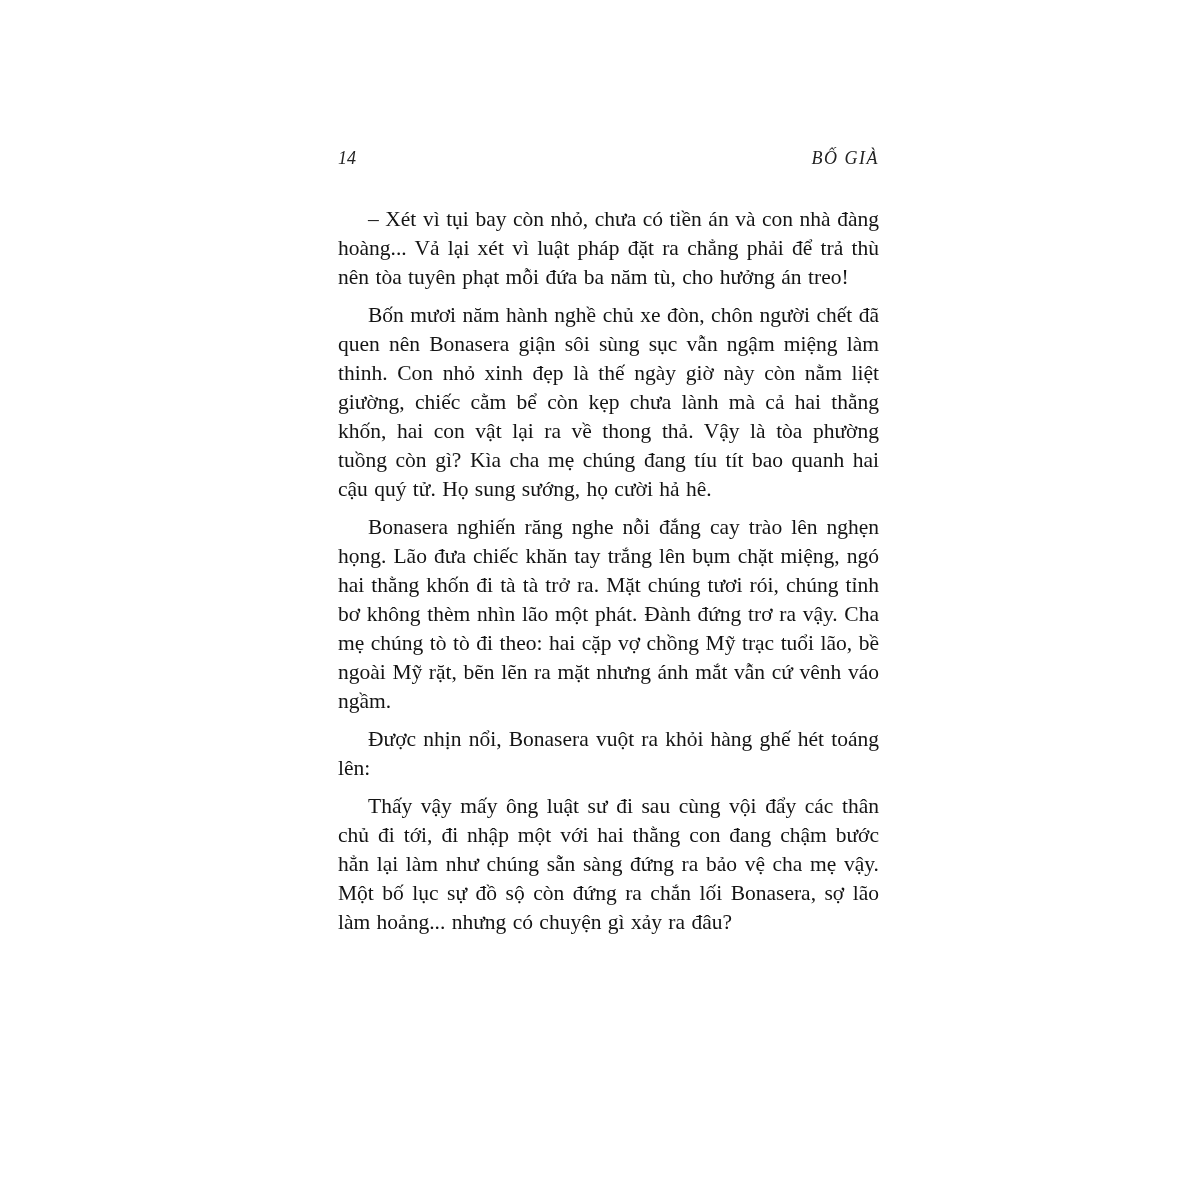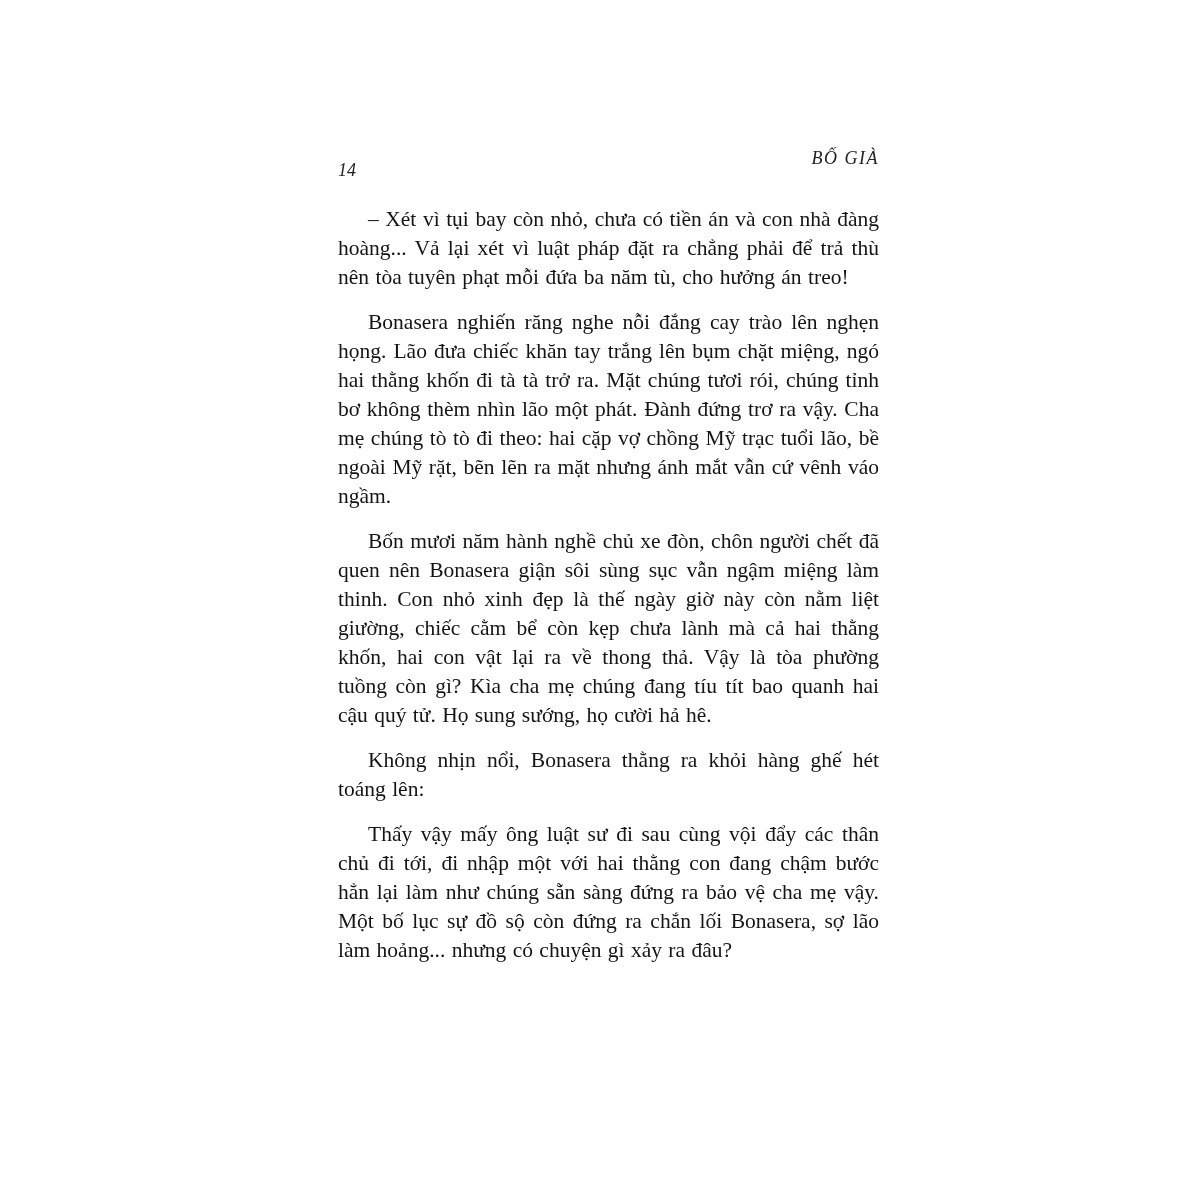--- a/index.html
+++ b/index.html
@@ -24,48 +24,48 @@
   .page-header {
     position: relative;
     height: 24px;
     font-style: italic;
     font-size: 18px;
     color: #222222;
   }
   .page-number {
     position: absolute;
     left: 0;
-    top: 12px;
+    top: 0;
   }
   .running-title {
     display: block;
     text-align: right;
     letter-spacing: 1.5px;
   }
   .page-body {
     margin-top: 33px;
     font-size: 21.5px;
     line-height: 29px;
     text-align: justify;
     color: #141414;
   }
   .page-body p {
-    margin: 16px 0 4px 0;
+    margin: 9px 0 4px 0;
     text-indent: 30px;
     word-spacing: 1px;
   }
 </style>
 </head>
 <body>
 
 <div class="page">
   <div class="page-header">
     <span class="page-number">14</span>
     <span class="running-title">BỐ GIÀ</span>
   </div>
   <div class="page-body">
     <p>– Xét vì tụi bay còn nhỏ, chưa có tiền án và con nhà đàng hoàng... Vả lại xét vì luật pháp đặt ra chẳng phải để trả thù nên tòa tuyên phạt mỗi đứa ba năm tù, cho hưởng án treo!</p>
+    <p>Bốn mươi năm hành nghề chủ xe đòn, chôn người chết đã quen nên Bonasera giận sôi sùng sục vẫn ngậm miệng làm thinh. Con nhỏ xinh đẹp là thế ngày giờ này còn nằm liệt giường, chiếc cằm bể còn kẹp chưa lành mà cả hai thằng khốn, hai con vật lại ra về thong thả. Vậy là tòa phường tuồng còn gì? Kìa cha mẹ chúng đang tíu tít bao quanh hai cậu quý tử. Họ sung sướng, họ cười hả hê.</p>
     <p>Bonasera nghiến răng nghe nỗi đắng cay trào lên nghẹn họng. Lão đưa chiếc khăn tay trắng lên bụm chặt miệng, ngó hai thằng khốn đi tà tà trở ra. Mặt chúng tươi rói, chúng tỉnh bơ không thèm nhìn lão một phát. Đành đứng trơ ra vậy. Cha mẹ chúng tò tò đi theo: hai cặp vợ chồng Mỹ trạc tuổi lão, bề ngoài Mỹ rặt, bẽn lẽn ra mặt nhưng ánh mắt vẫn cứ vênh váo ngầm.</p>
-    <p>Bốn mươi năm hành nghề chủ xe đòn, chôn người chết đã quen nên Bonasera giận sôi sùng sục vẫn ngậm miệng làm thinh. Con nhỏ xinh đẹp là thế ngày giờ này còn nằm liệt giường, chiếc cằm bể còn kẹp chưa lành mà cả hai thằng khốn, hai con vật lại ra về thong thả. Vậy là tòa phường tuồng còn gì? Kìa cha mẹ chúng đang tíu tít bao quanh hai cậu quý tử. Họ sung sướng, họ cười hả hê.</p>
-    <p>Không nhịn nổi, Bonasera thằng ra khỏi hàng ghế hét toáng lên:</p>
+    <p>Được nhịn nổi, Bonasera vuột ra khỏi hàng ghế hét toáng lên:</p>
     <p>Thấy vậy mấy ông luật sư đi sau cùng vội đẩy các thân chủ đi tới, đi nhập một với hai thằng con đang chậm bước hẳn lại làm như chúng sẵn sàng đứng ra bảo vệ cha mẹ vậy. Một bố lục sự đồ sộ còn đứng ra chắn lối Bonasera, sợ lão làm hoảng... nhưng có chuyện gì xảy ra đâu?</p>
   </div>
 </div>
 
 </body></html>

